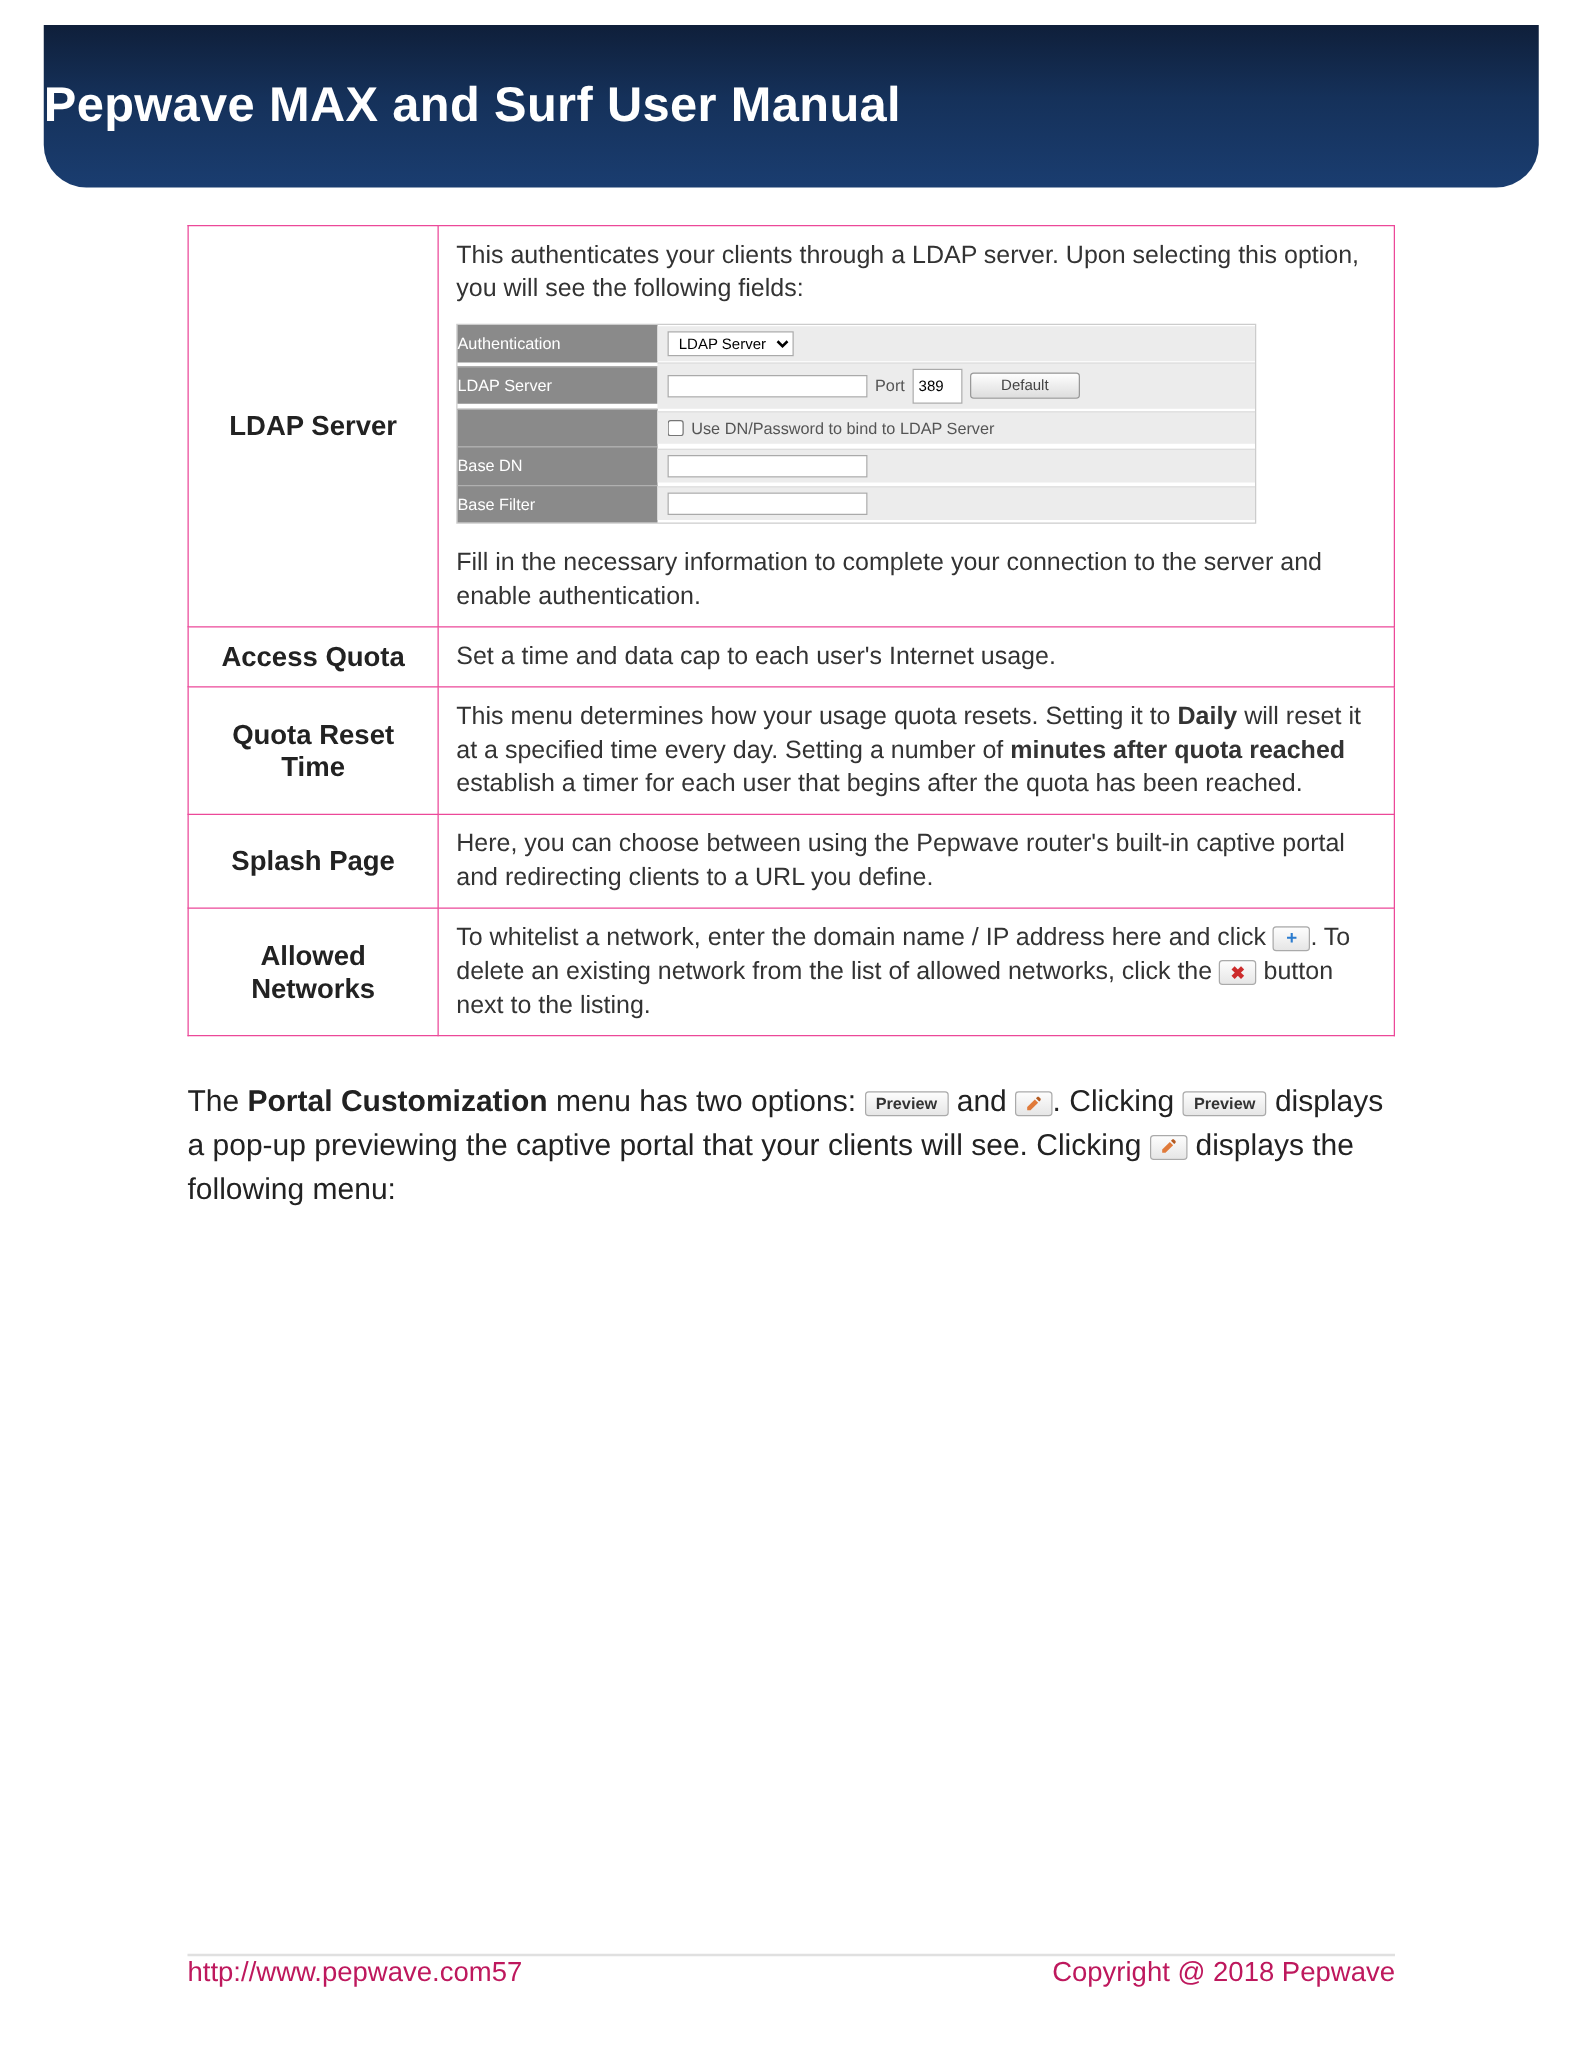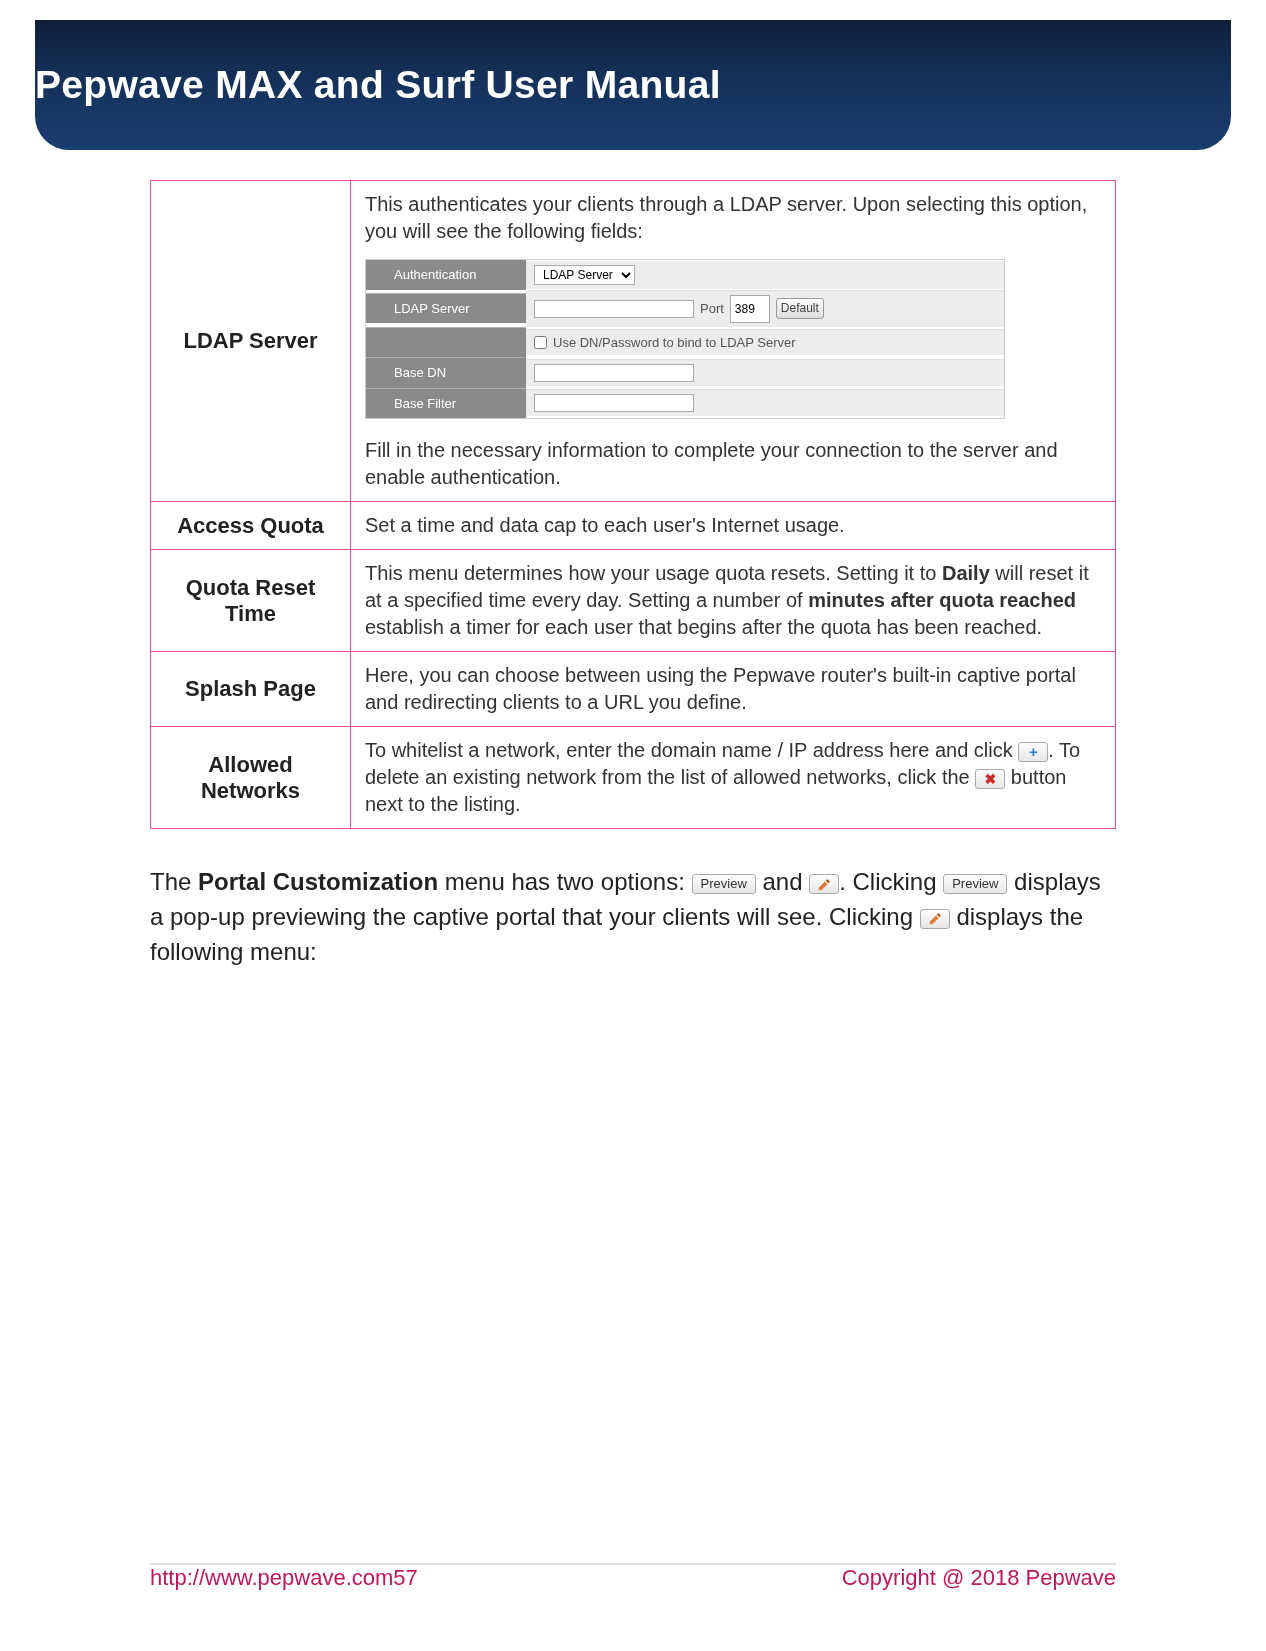--- a/index.html
+++ b/index.html
@@ -71,21 +71,21 @@
   .ldap-img .row {
     display: flex;
     align-items: center;
     font-size: 14px;
     font-family: Arial, sans-serif;
   }
   .ldap-img .lbl {
     width: 160px;
     background: #8a8a8a;
     color: #fff;
-    padding: 6px 28px;
+    padding: 6px 0;
     border-top: 1px solid #b0b0b0;
     font-size: 13px;
   }
   .ldap-img .val {
     flex: 1;
     background: #ececec;
     padding: 4px 8px;
     border-top: 1px solid #ddd;
     display: flex;
     align-items: center;
@@ -98,21 +98,21 @@
   .ldap-img select, .ldap-img input[type=text] {
     font-size: 12px;
     padding: 1px 4px;
     border: 1px solid #aaa;
     background: #fff;
   }
   .ldap-img .txt { width: 160px; height: 18px; }
   .ldap-img .port { width: 40px; height: 28px; }
   .ldap-img .btn-small {
     display: inline-block;
-    padding: 1px 4px;
+    padding: 1px 24px;
     border: 1px solid #999;
     background: linear-gradient(#fefefe,#ddd);
     border-radius: 3px;
     font-size: 12px;
     color: #444;
     cursor: default;
   }
   .inline-btn {
     display: inline-block;
     vertical-align: middle;
@@ -123,21 +123,21 @@
     min-width: 30px;
     height: 20px;
     text-align: center;
     line-height: 16px;
   }
   .inline-btn.plus { color: #2c7ccf; font-weight: bold; font-size: 15px; }
   .inline-btn.x { color: #cc2b2b; font-weight: bold; font-size: 14px; }
   .inline-btn.preview {
     font-family: Arial, sans-serif;
     font-size: 13px;
-    font-weight: normal;
+    font-weight: bold;
     color: #333;
     padding: 1px 8px;
   }
   .inline-btn.edit { padding: 0 6px; }
   .inline-btn.edit svg { vertical-align: middle; }
   .para {
     margin-top: 36px;
     font-size: 24px;
     line-height: 1.45;
     color: #222;

